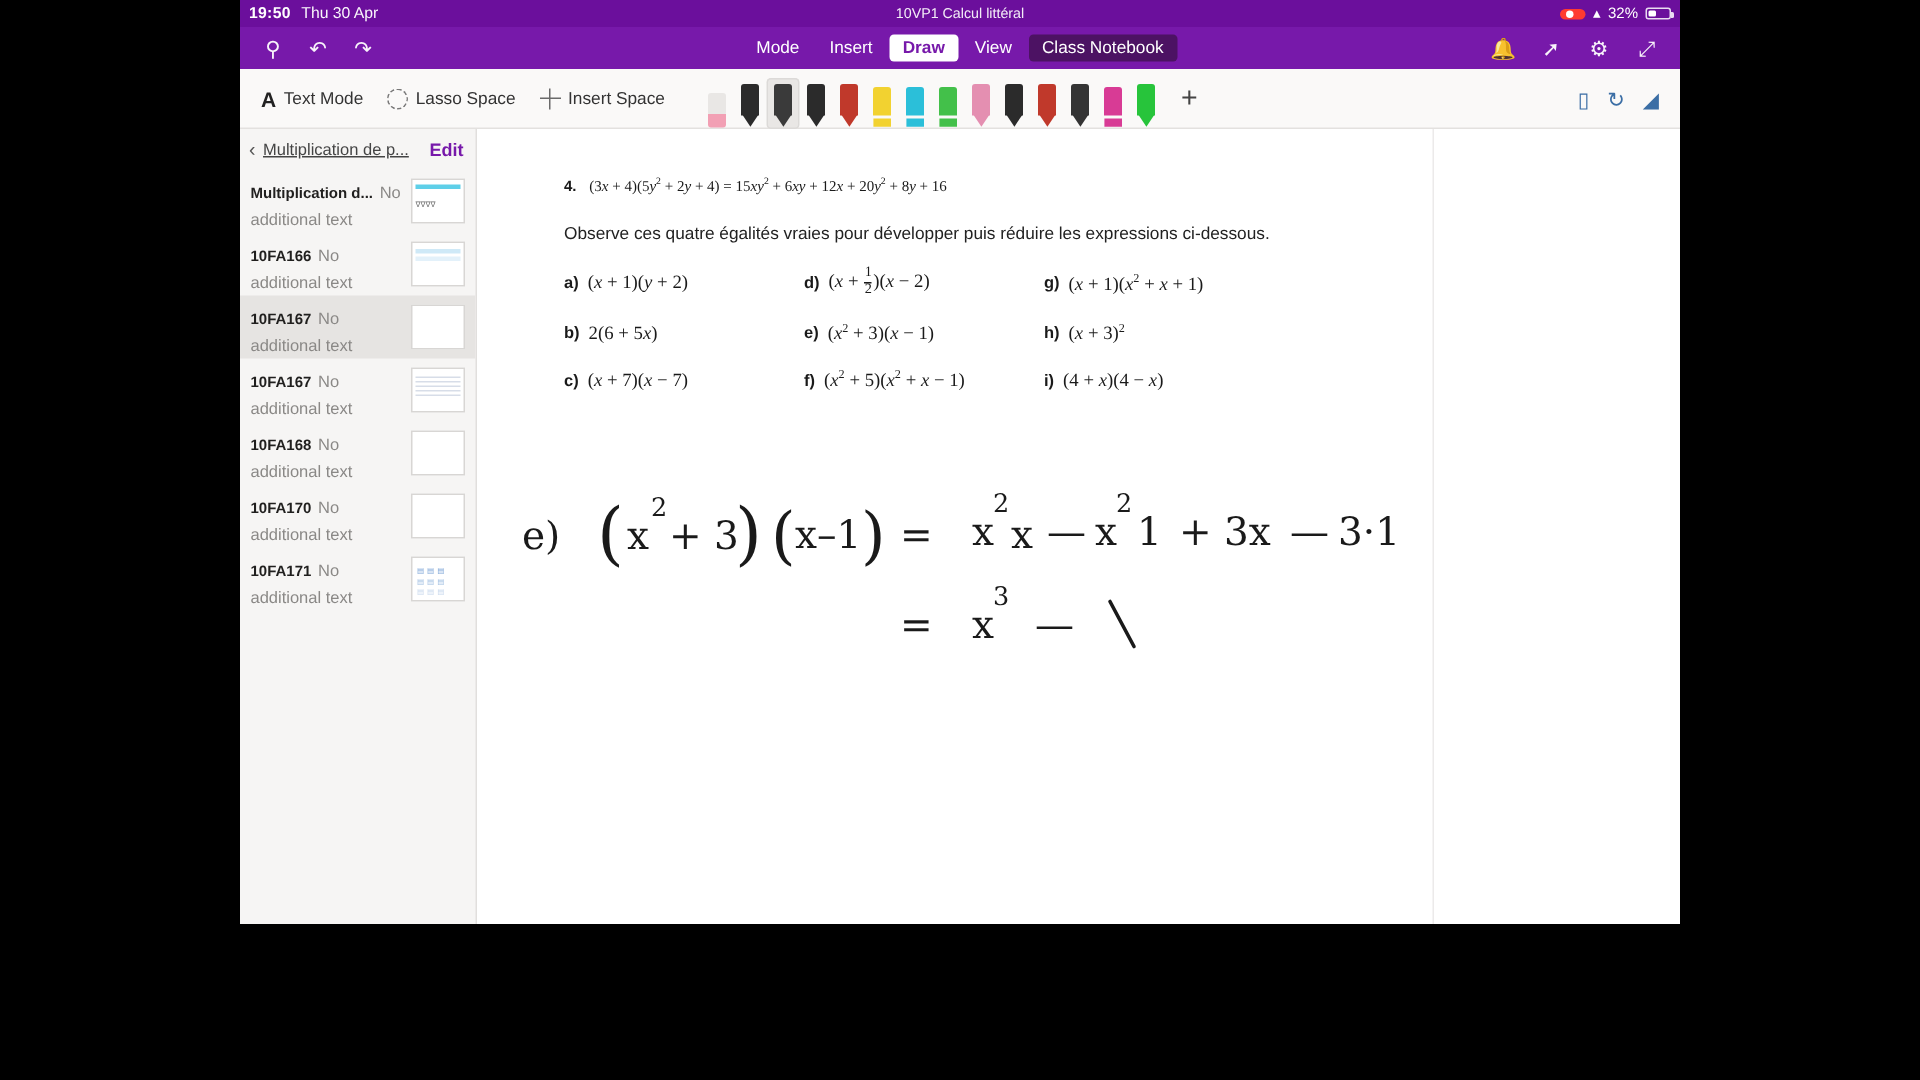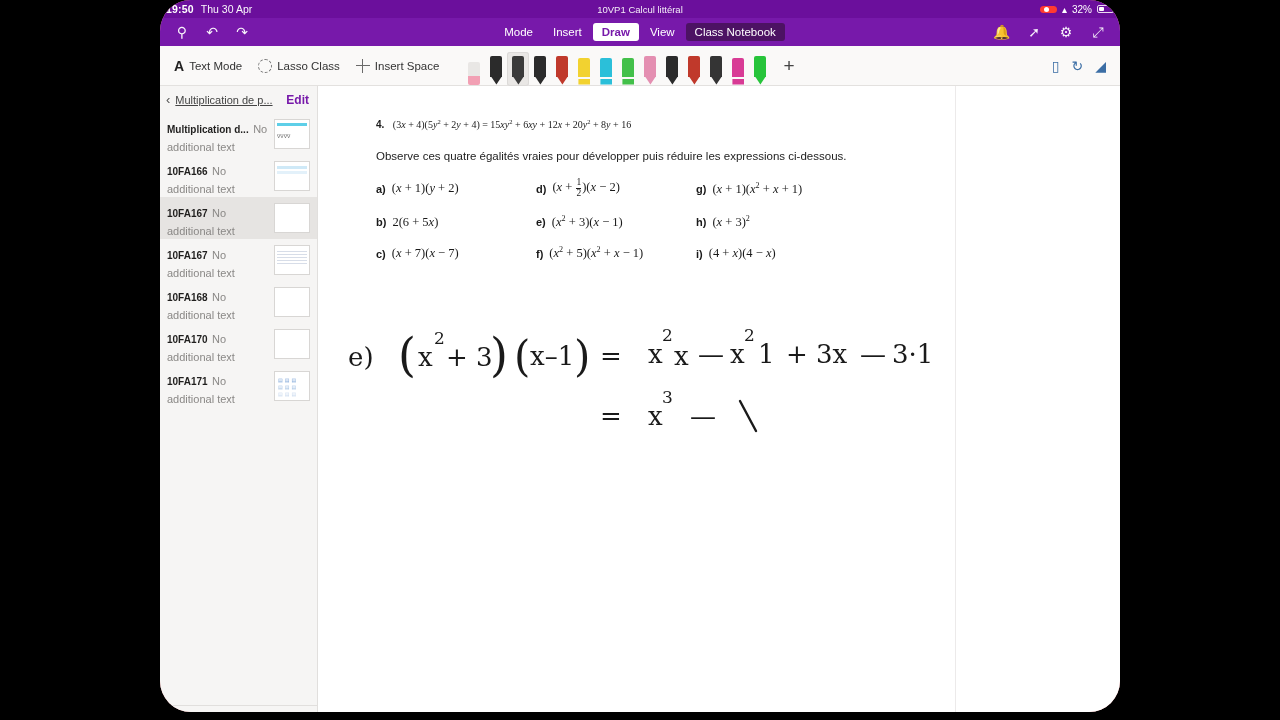--- a/index.html
+++ b/index.html
@@ -6,24 +6,23 @@
   html, body {
     margin: 0; padding: 0;
     width: 1280px; height: 720px;
     background: #000;
     font-family: "Liberation Sans", sans-serif;
     overflow: hidden;
   }
   #app {
     position: absolute;
     left: 160px; top: 0;
-    width: 960px; height: 712px;
+    width: 960px; height: 616px;
     background: #fca5a5;
     overflow: hidden;
-    border-radius: 31px;
   }
   
   .statusbar {
     position: relative;
     height: 18px;
     background: #6b0f9c;
     color: #fff;
     font-size: 10.5px;
     display: flex;
     align-items: center;
@@ -257,21 +256,21 @@
     </div>
   </div>
 
   <div class="toolbar">
     <div class="tool">
       <span class="bigA">A</span>
       <span>Text Mode</span>
     </div>
     <div class="tool">
       <span class="lasso-ico"></span>
-      <span>Lasso Class</span>
+      <span>Lasso Space</span>
     </div>
     <div class="tool">
       <span class="insert-ico"></span>
       <span>Insert Space</span>
     </div>
 
     <div class="pens">
       <div class="pen eraser">
           <span class="body" style="background:#e9e7e5"></span>
           <span class="tip"></span>

